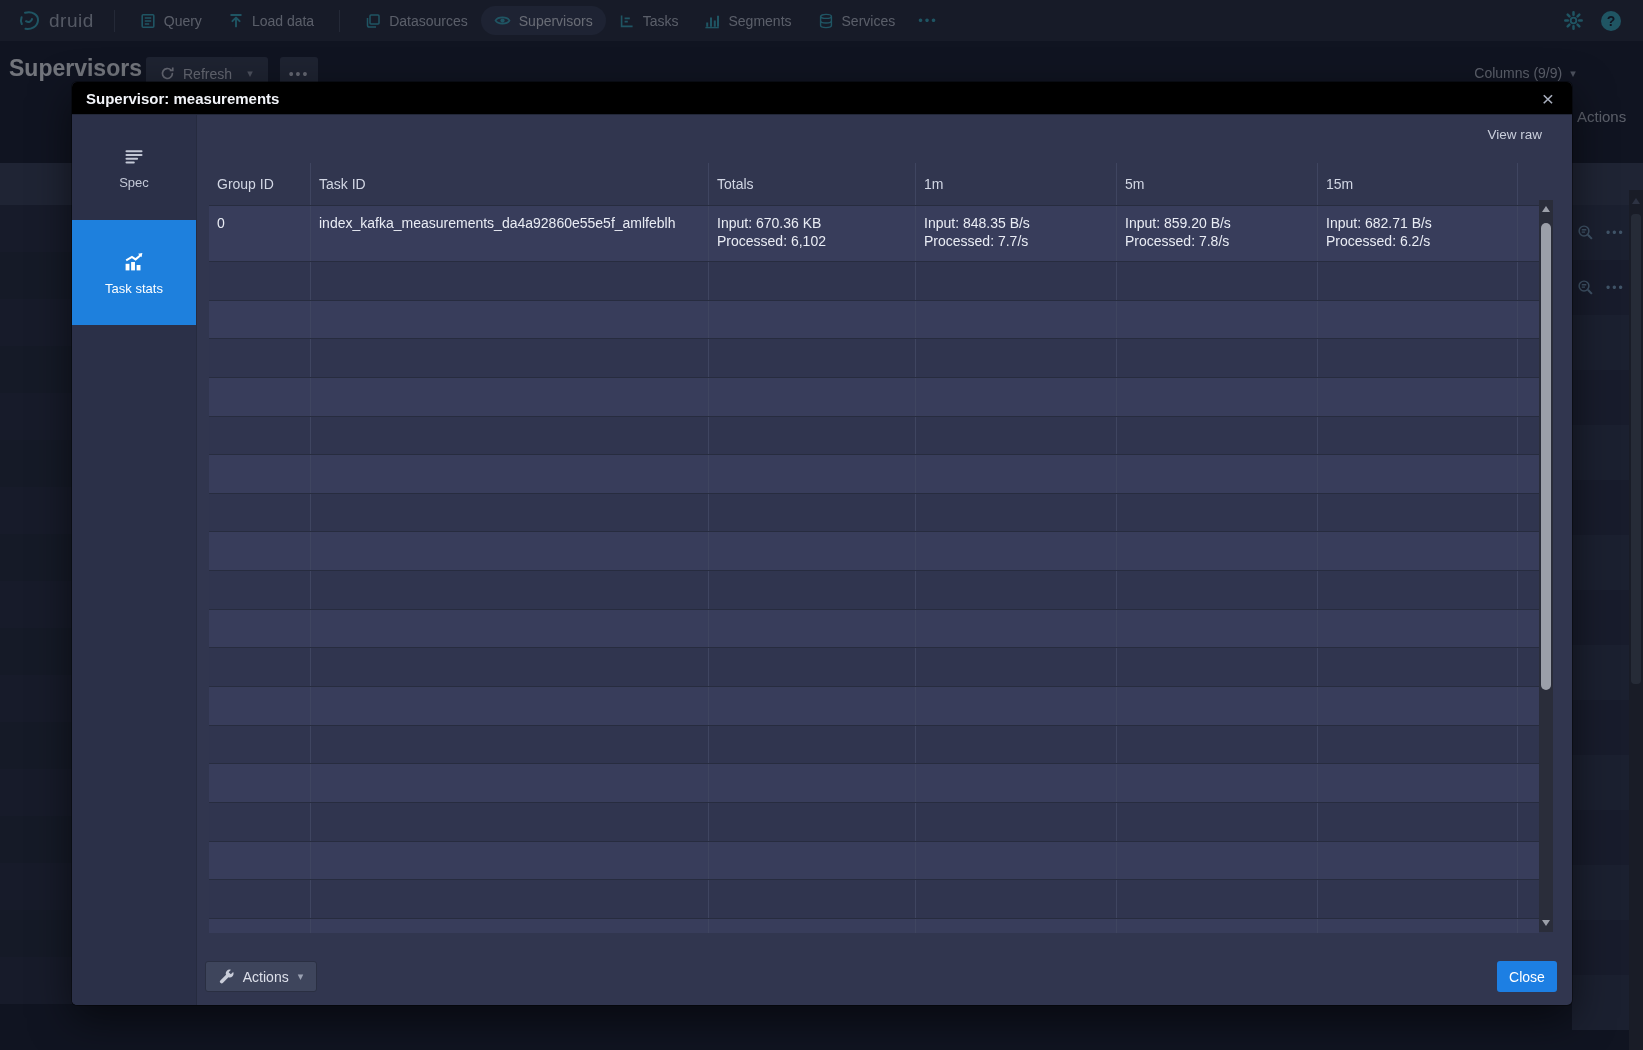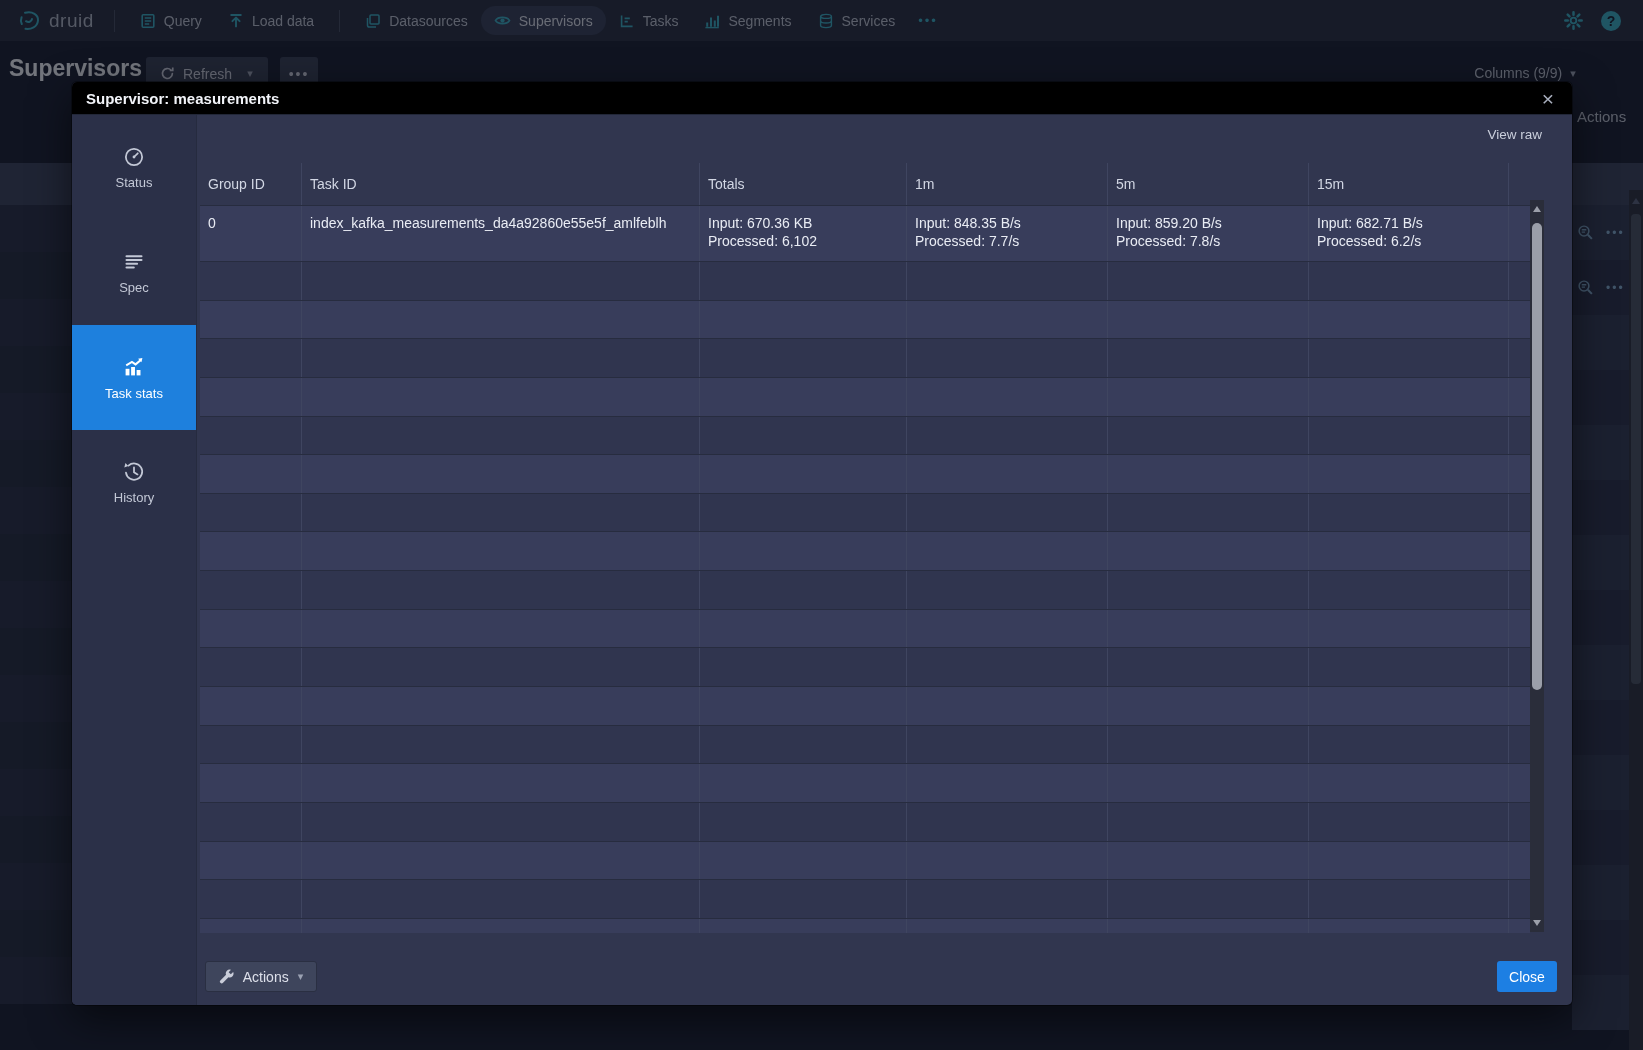--- a/index.html
+++ b/index.html
@@ -59,21 +59,21 @@
   .side-tabs { position:absolute; left:0; top:33px; width:125px; bottom:0; background:#2b3048;
                border-right:1px solid #262b3f; border-radius:0 0 0 5px; }
   .side-tab { height:105px; display:flex; flex-direction:column; align-items:center; justify-content:center;
               gap:7px; color:#c3c8d6; font-size:13px; cursor:pointer; }
   .side-tab .nicon { color:#c3c8d6; }
   .side-tab.active { background:#1e80dd; color:#ffffff; }
   .side-tab.active .nicon { color:#ffffff; }
 
   .view-raw { position:absolute; right:30px; top:45px; color:#c9cedb; font-size:13.5px; cursor:pointer; }
 
-  .stats-table { position:absolute; left:128px; top:81px; width:1344px; height:770px; overflow:hidden; }
+  .stats-table { position:absolute; left:137px; top:81px; width:1344px; height:770px; overflow:hidden; }
   .cols-area { position:absolute; left:0; top:0; width:1330px; height:770px; overflow:hidden; }
   .trow { display:flex; width:1330px; border-bottom:1px solid #272c3f; }
   .tcell { padding:0 8px; border-right:1px solid #3f4560; overflow:hidden; flex:0 0 auto; }
   .tcell.filler { border-right:none; flex:1 1 auto; }
   .thead-row { height:43px; }
   .thead-row .tcell { display:flex; align-items:center; color:#d2d7e4; font-size:14px; }
   .data-row { height:56px; }
   .data-row .tcell { padding-top:8px; color:#e9ecf4; font-size:14px; line-height:18px; }
   .empty-row { height:38.65px; }
   .row-light { background:#383d5b; }
@@ -283,60 +283,40 @@
 
   <div class="dialog">
     <div class="dialog-header">
       <span class="dialog-title">Supervisor: measurements</span>
       <span class="dialog-close">×</span>
     </div>
 
     <div class="side-tabs" id="side-tabs">
         <div class="side-tab">
           <span class="nicon">
-            <svg width="22" height="22" viewBox="0 0 20 20" fill="none" stroke="currentColor" stroke-width="1.6">
-              <circle cx="10" cy="10" r="7.4"></circle>
-              <path d="M10 10l3.4-3.4" stroke-linecap="round"></path>
-              <circle cx="10" cy="10" r="1.3" fill="currentColor" stroke="none"></circle>
-            </svg>
-          </span>
-          <span>Status</span>
-        </div>
-        <div class="side-tab">
-          <span class="nicon">
             <svg width="22" height="22" viewBox="0 0 20 20" stroke="currentColor" stroke-width="1.9" stroke-linecap="round">
               <path d="M3.2 4.8h13.6M3.2 8.2h13.6M3.2 11.6h9.6M3.2 15h6.6"></path>
             </svg>
           </span>
           <span>Spec</span>
         </div>
         <div class="side-tab active" style="background: rgb(30, 128, 221);">
           <span class="nicon">
             <svg width="24" height="24" viewBox="0 0 20 20">
               <g fill="currentColor">
                 <rect x="3" y="11.5" width="3.2" height="5.5"></rect>
                 <rect x="7.6" y="10" width="3.2" height="7"></rect>
                 <rect x="12.2" y="12.5" width="3.2" height="4.5"></rect>
               </g>
               <path d="M3.5 8.6l4.8-2.8 3 2 4.4-3.6" fill="none" stroke="currentColor" stroke-width="1.7"></path>
               <path d="M13.4 3.2l3.6-.6-.8 3.4z" fill="currentColor"></path>
             </svg>
           </span>
           <span>Task stats</span>
         </div>
-        <div class="side-tab">
-          <span class="nicon">
-            <svg width="22" height="22" viewBox="0 0 20 20" fill="none" stroke="currentColor" stroke-width="1.6">
-              <path d="M5 4.2A7.4 7.4 0 1 1 2.7 10.6" stroke-linecap="round"></path>
-              <path d="M10 5.8v4.4l3.2 2" stroke-linecap="round"></path>
-              <path d="M2.2 1.8l2.6 2.8-3.6 1.4z" fill="currentColor" stroke="none"></path>
-            </svg>
-          </span>
-          <span>History</span>
-        </div>
       </div>
 
     <span class="view-raw">View raw</span>
 
     <div class="stats-table">
       <div class="cols-area" id="table-body">
           <div class="trow thead-row">
             <div class="tcell" style="width: 102px;">Group ID</div>
             <div class="tcell" style="width: 398px;">Task ID</div>
             <div class="tcell" style="width: 207px;">Totals</div>

